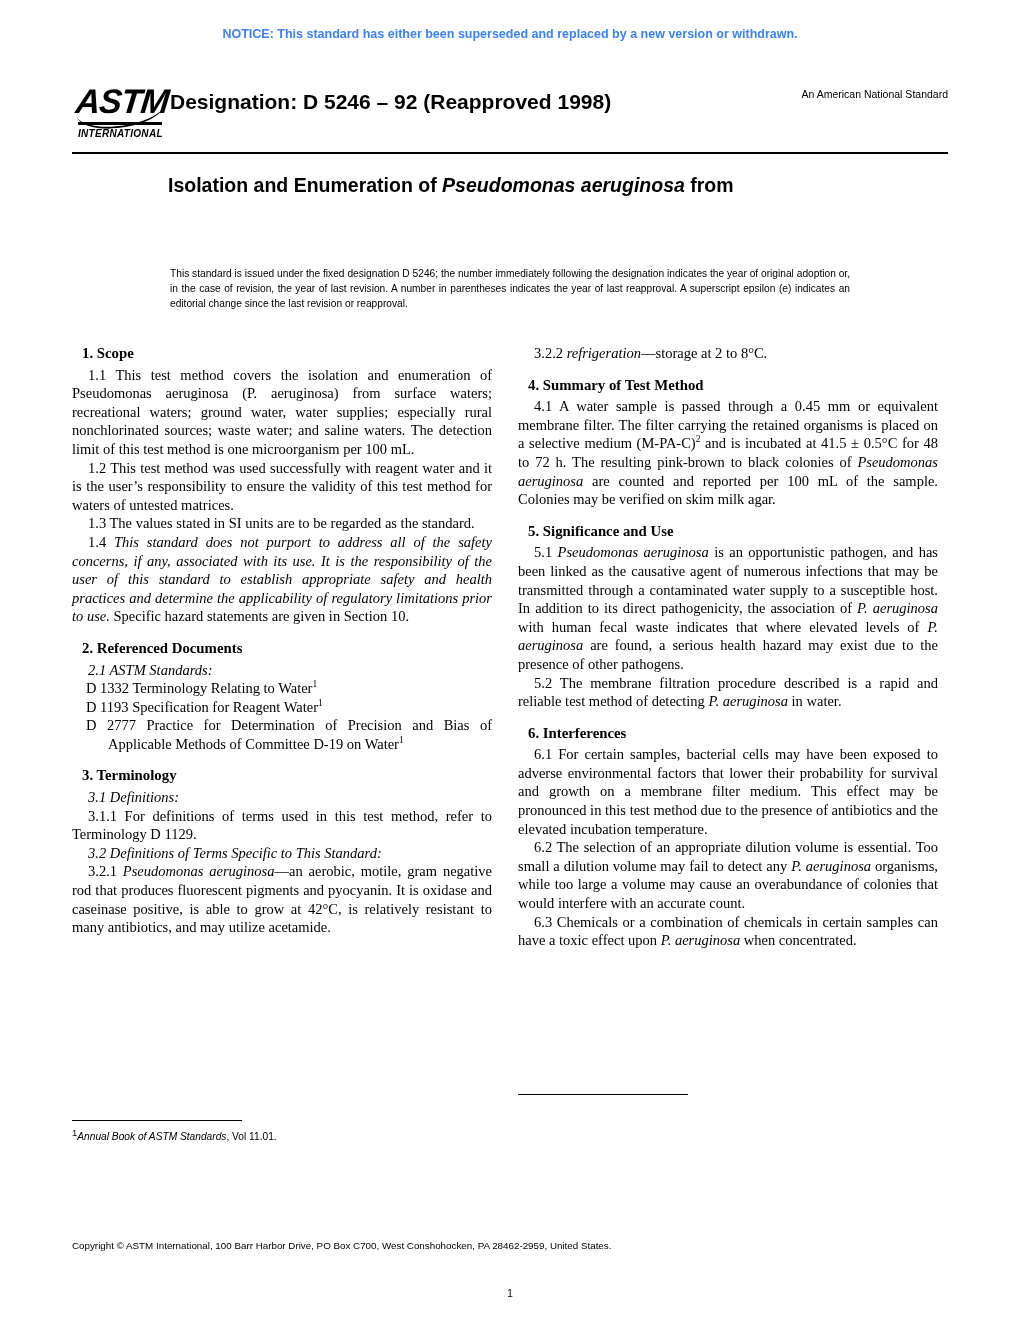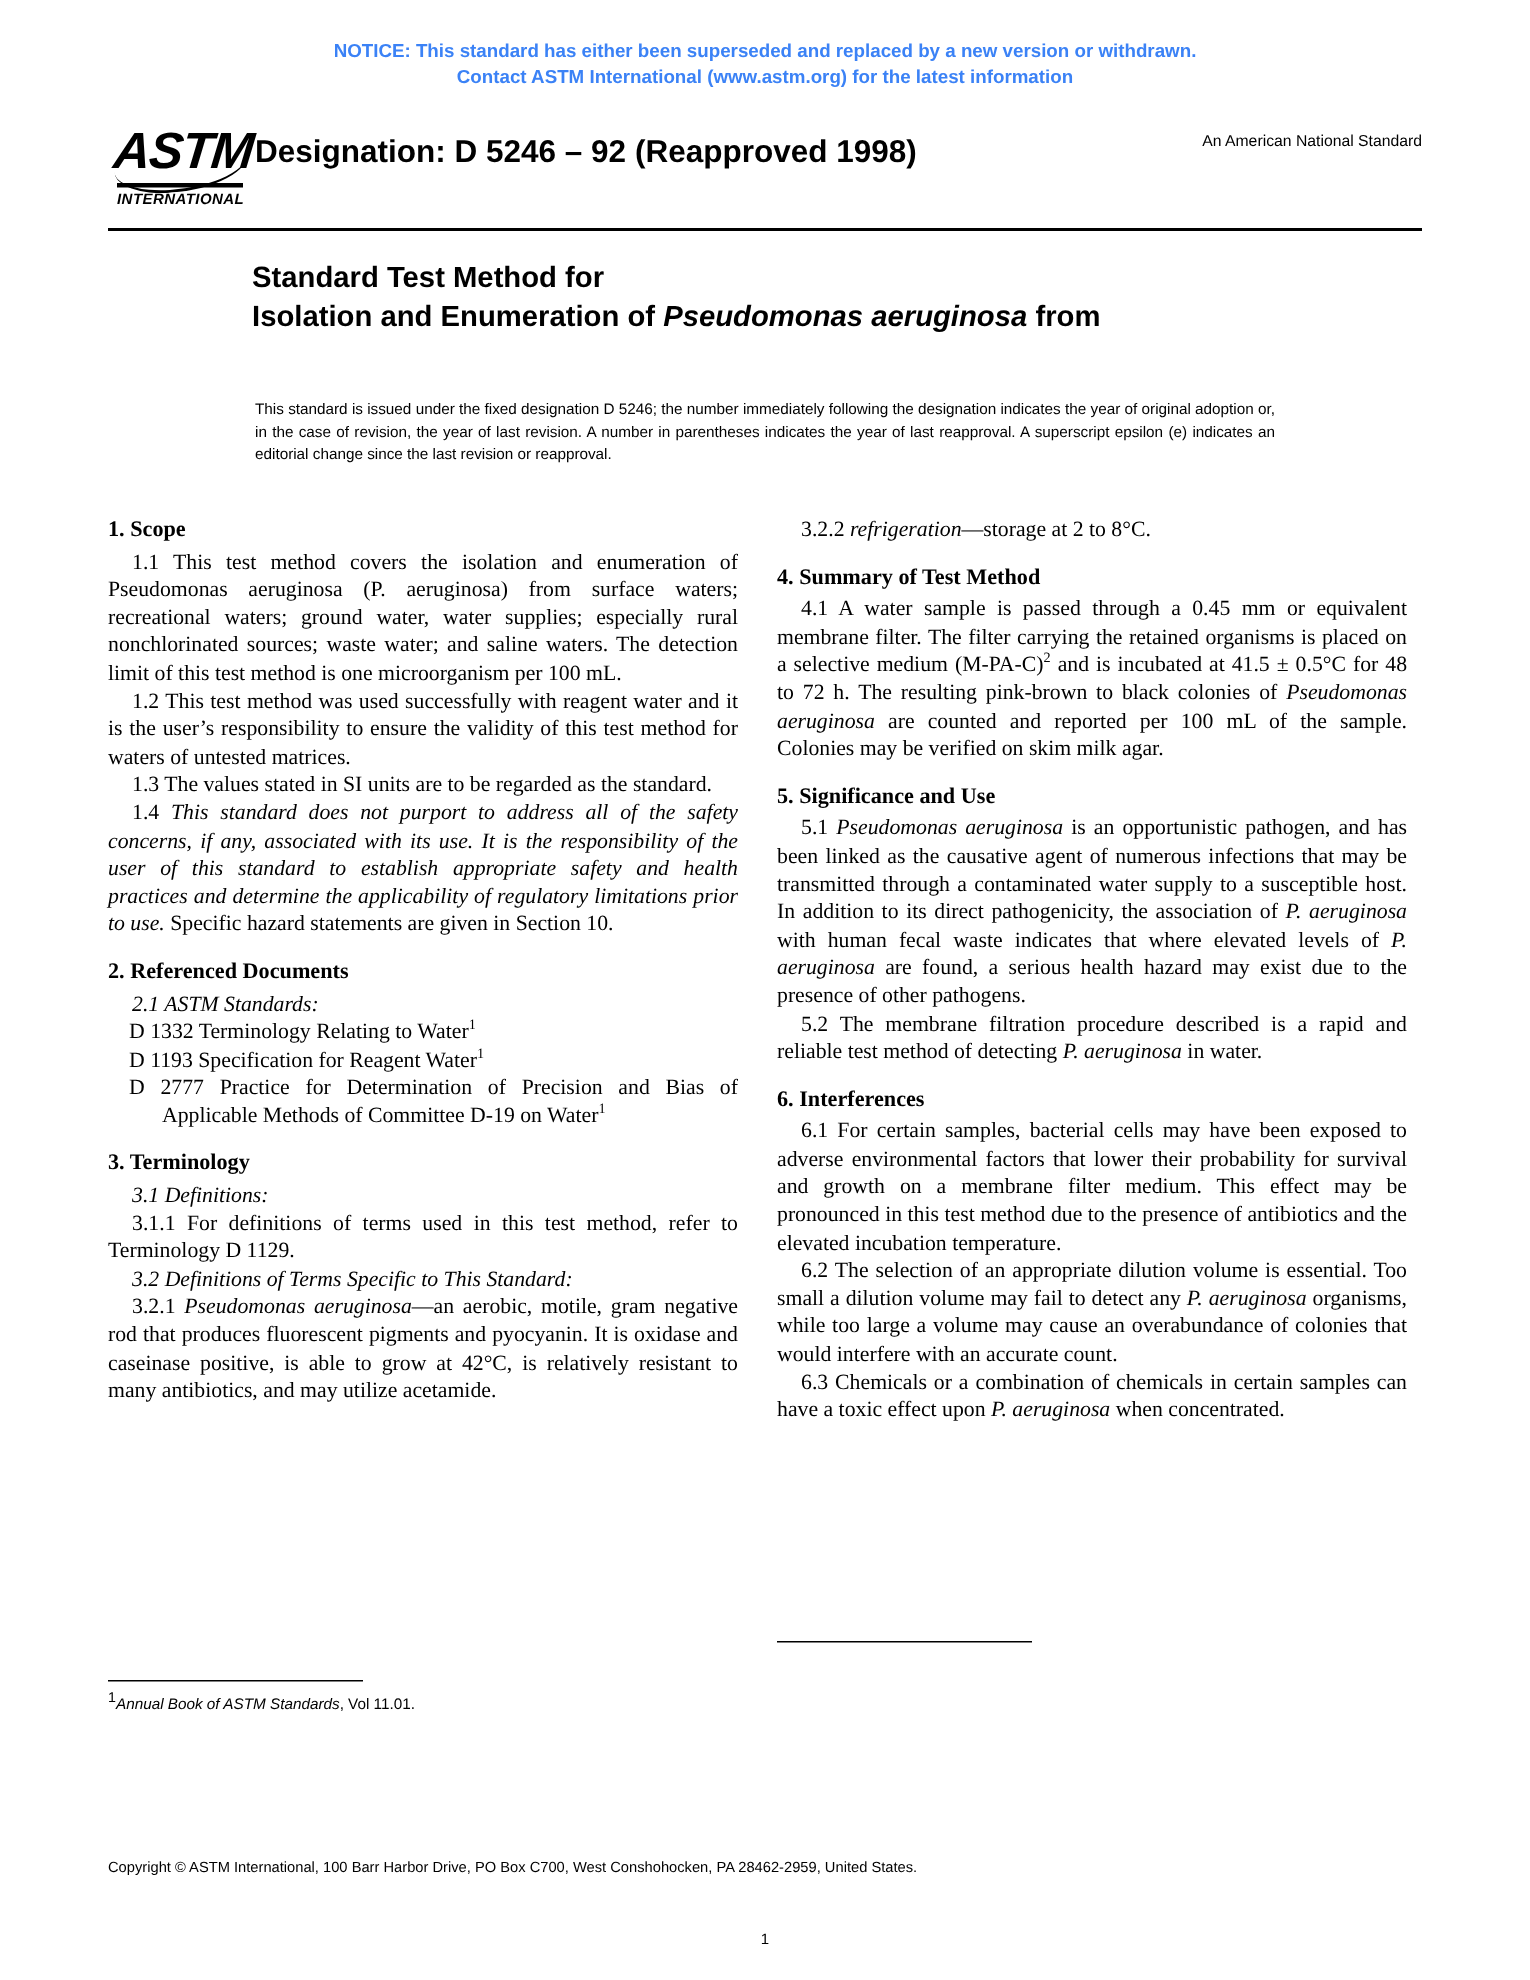--- a/index.html
+++ b/index.html
@@ -147,20 +147,21 @@
     text-align: justify;
   }
   .col-left { left: 72px; }
   .col-right { left: 518px; }
   .sec-head {
     font-family: "Liberation Serif", serif;
     font-weight: bold;
     font-size: 14.8px;
     margin-top: 13px;
     margin-bottom: 3px;
+    margin-left: 10px;
   }
   .sec-head:first-child { margin-top: 0; }
   p.par {
     margin: 0;
     text-indent: 16px;
   }
   p.sub {
     margin: 0;
     text-indent: 16px;
   }
@@ -213,37 +214,35 @@
     font-size: 10px;
   }
 </style>
 </head>
 <body>
 
 <div class="page">
 
   <div class="notice">
     <div>NOTICE: This standard has either been superseded and replaced by a new version or withdrawn.</div>
-    <div>Contact ASTM International (www.astm.org) for the latest information</div>
   </div>
 
   <div class="header">
     <div class="astm-logo">
       <div class="astm-swoosh"></div>
       <div class="astm-word">ASTM</div>
       <div class="astm-rule"></div>
       <div class="astm-intl">INTERNATIONAL</div>
     </div>
     <div class="designation">Designation: D 5246 – 92 (Reapproved 1998)</div>
     <div class="ansi-note">An American National Standard</div>
   </div>
   <div class="rule-main"></div>
 
   <div class="title-block">
-    <div>Standard Test Method for</div>
     <div><span>Isolation and Enumeration of </span><span class="ital">Pseudomonas aeruginosa</span><span> from</span></div>
   </div>
 
   <div class="standard-note">This standard is issued under the fixed designation D 5246; the number immediately following the designation indicates the year of original adoption or, in the case of revision, the year of last revision. A number in parentheses indicates the year of last reapproval. A superscript epsilon (e) indicates an editorial change since the last revision or reapproval.</div>
 
   <div class="col col-left">
     <div class="sec-head">1.  Scope</div>
     <p class="par"><span>1.1  This test method covers the isolation and enumeration of Pseudomonas aeruginosa (P. aeruginosa) from surface waters; recreational waters; ground water, water supplies; especially rural nonchlorinated sources; waste water; and saline waters. The detection limit of this test method is one microorganism per 100 mL.</span></p>
     <p class="par">1.2  This test method was used successfully with reagent water and it is the user’s responsibility to ensure the validity of this test method for waters of untested matrices.</p>
     <p class="par">1.3  The values stated in SI units are to be regarded as the standard.</p>

